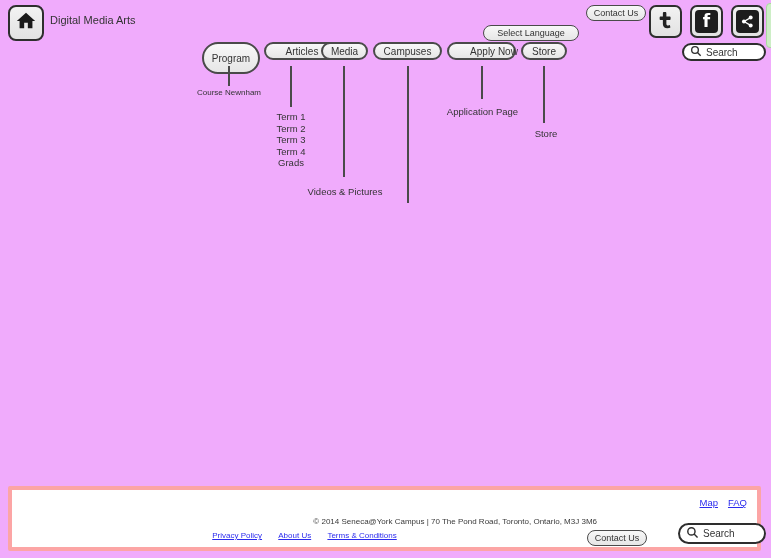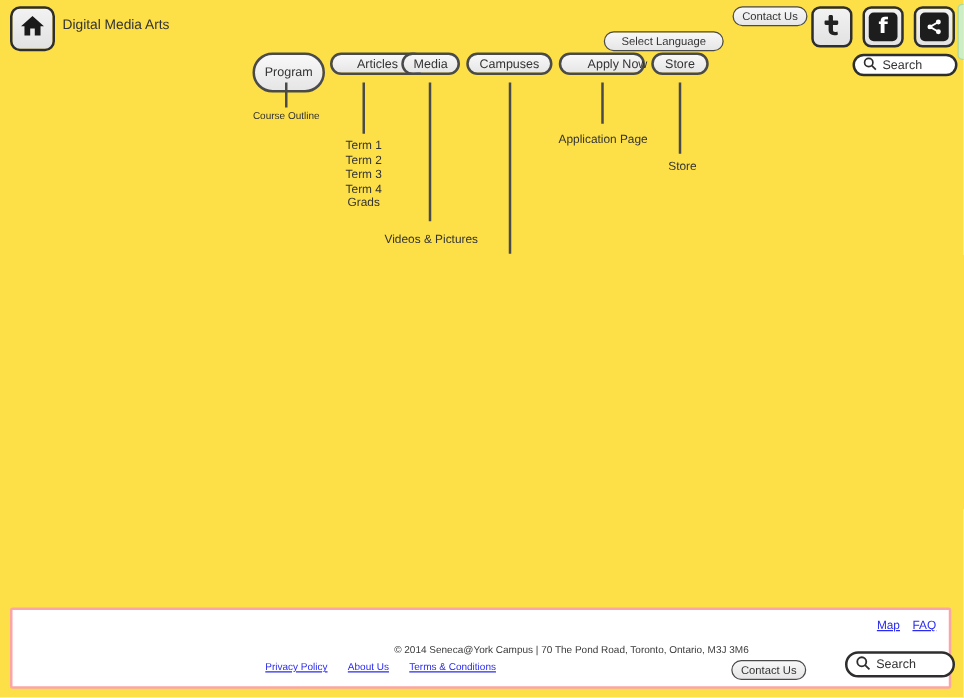--- a/index.html
+++ b/index.html
@@ -1,16 +1,16 @@
 <!DOCTYPE html>
 <html><head>
 <meta charset="utf-8">
 <style>
   html,body{margin:0;padding:0;background:#fff;}
-  .stage{position:relative;width:771px;height:558px;background:#fde047;overflow:hidden;
+  .stage{position:relative;width:771px;height:558px;background:#f0abfc;overflow:hidden;
          font-family:"Liberation Sans", sans-serif;color:#333;}
   
   .pill{position:absolute;box-sizing:border-box;border:2px solid #4a4a4a;border-radius:999px;
         background:linear-gradient(#f8f8f8,#e6e6e6);display:flex;align-items:center;justify-content:center;
         font-size:10px;color:#333;cursor:pointer;white-space:nowrap;}
   .pill.small{font-size:9px;border-width:1.5px;}
   .iconbox{position:absolute;box-sizing:border-box;width:33px;height:33px;border:2px solid #2e2e2e;
            border-radius:7px;background:linear-gradient(#f2f2f2,#e2e2e2);display:flex;align-items:center;
            justify-content:center;cursor:pointer;}
   .innerdark{width:23px;height:23px;background:#1d1d1d;border-radius:4px;display:flex;
@@ -20,21 +20,21 @@
   .searchbox{position:absolute;box-sizing:border-box;border:2px solid #2e2e2e;border-radius:999px;
              background:#fff;display:flex;align-items:center;padding-left:6px;gap:4px;
              font-size:10px;color:#333;cursor:text;}
   
   .vline{position:absolute;width:2px;background:#4a4a4a;}
   .sublabel{position:absolute;text-align:center;font-size:9.5px;color:#333;line-height:11.6px;}
   .sublabel.tiny{font-size:8px;}
   .sublabel.wide{line-height:13px;}
   
   .footer{position:absolute;left:8px;top:486px;width:753px;height:65px;box-sizing:border-box;
-          border:2px solid #fca5a5;border-radius:2px;background:#fff;}
+          border:4px solid #fca5a5;border-radius:2px;background:#fff;}
   .link{color:#2b2bee;text-decoration:underline;cursor:pointer;}
   .toplinks{position:absolute;right:10px;top:7px;display:flex;gap:10px;font-size:9.5px;}
   .copyright{position:absolute;left:0;right:160px;top:27px;text-align:right;font-size:8px;color:#3a3a3a;}
   .bottomlinks{position:absolute;left:0;right:160px;top:41px;text-align:center;font-size:8px;}
   .bottomlinks span{margin:3px 7px;}
   .title{position:absolute;left:50px;top:14px;font-size:11px;color:#333;}
   .greensliver{position:absolute;left:766px;top:3px;width:10px;height:43px;background:#cdeec6;
                border:1px solid #a9dba0;border-radius:4px;}
 </style>
 </head>
@@ -96,21 +96,21 @@
   <div class="pill" style="left:447px;top:42px;width:69px;height:18px;padding-left:25px;">Apply Now</div>
   <div class="pill" style="left:521px;top:42px;width:46px;height:18px;">Store</div>
 
   <div class="vline" style="left:228px;top:66px;height:20px;"></div>
   <div class="vline" style="left:290px;top:66px;height:41px;"></div>
   <div class="vline" style="left:343px;top:66px;height:111px;"></div>
   <div class="vline" style="left:407px;top:66px;height:137px;"></div>
   <div class="vline" style="left:481px;top:66px;height:33px;"></div>
   <div class="vline" style="left:543px;top:66px;height:57px;"></div>
 
-  <div class="sublabel tiny" style="left:179px;top:87px;width:100px;">Course Outline</div>
+  <div class="sublabel tiny" style="left:179px;top:87px;width:100px;">Course Newnham</div>
 
   <div class="sublabel" style="left:241px;top:111px;width:100px;">
     <div>Term 1</div>
     <div>Term 2</div>
     <div>Term 3</div>
     <div>Term 4</div>
     <div>Grads</div>
   </div>
 
   <div class="sublabel" style="left:283px;top:186px;width:124px;">Videos &amp; Pictures</div>

